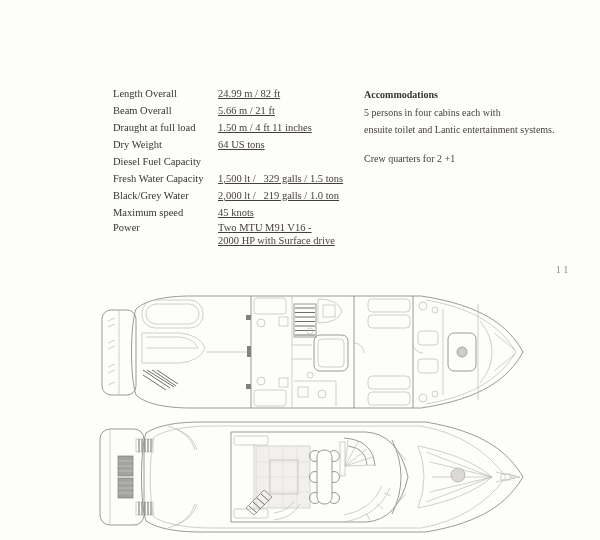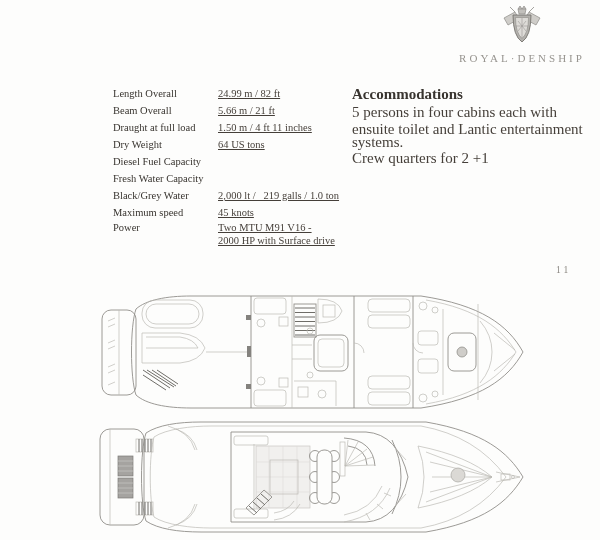--- a/index.html
+++ b/index.html
@@ -15,58 +15,41 @@
   .brand{
     margin-top:2px;font-size:11px;letter-spacing:3px;color:#97948f;
     white-space:nowrap;
   }
   
   .spec-row{position:absolute;left:113px;width:330px;height:15px;
     font-size:10.5px;line-height:13px;}
   .spec-label{position:absolute;left:0;top:0;color:#38342f;}
   .spec-value{position:absolute;left:105px;top:0;color:#453f39;white-space:pre-wrap;text-decoration:underline;}
   
-  .accom-line{position:absolute;left:352px;font-size:15px;line-height:13px;color:#453f39;}
+  .accom-line{position:absolute;left:364px;font-size:10px;line-height:13px;color:#453f39;}
   .accom-title{font-weight:bold;color:#38342f;}
   
   .pagenum{position:absolute;left:556px;top:265px;font-size:9.5px;
     letter-spacing:3px;color:#8a8681;text-align:right;}
   
   .plan{position:absolute;left:96px;width:430px;height:122px;}
   .plan-lower{top:291px;}
   .plan-main{top:416px;}
   .ln{fill:none;stroke:#bcbab5;stroke-width:0.7;}
   .ln2{fill:none;stroke:#918f8a;stroke-width:0.9;}
   .dk{fill:none;stroke:#6f6d68;stroke-width:1;}
   .fillgray{fill:#cfcdc9;stroke:#918f8a;stroke-width:0.8;}
   .carpet{fill:#f1f0ee;stroke:#c9c7c3;stroke-width:0.7;}
   .grate{fill:#a5a3a0;stroke:#7b7977;stroke-width:0.7;}
 </style>
 </head>
 <body>
 
 <div class="page">
 
-  <div class="logo">
-    <svg class="crest" width="56" height="46" viewBox="0 0 56 46">
-
-      <path d="M24 5 L32 5 L31 10 L25 10 Z M24 5 L26 2 L28 5 L30 2 L32 5" fill="#c2c0bc" stroke="#8d8b87" stroke-width="0.7"></path>
-
-      <path d="M10 14 L21 8 L25 15 L14 21 Z" fill="#cfcdc9" stroke="#8d8b87" stroke-width="0.7"></path>
-      <path d="M21 8 L16 3" fill="none" stroke="#8d8b87" stroke-width="0.8"></path>
-
-      <path d="M46 14 L35 8 L31 15 L42 21 Z" fill="#cfcdc9" stroke="#8d8b87" stroke-width="0.7"></path>
-      <path d="M35 8 L40 3" fill="none" stroke="#8d8b87" stroke-width="0.8"></path>
-
-      <path d="M19 11 L37 11 Q37 32 28 38 Q19 32 19 11 Z" fill="#b3b1ad" stroke="#77756f" stroke-width="0.9"></path>
-      <path d="M21.5 13.5 L34.5 13.5 Q34.5 29 28 34.5 Q21.5 29 21.5 13.5 Z" fill="#dddbd7" stroke="#8d8b87" stroke-width="0.6"></path>
-      <path d="M28 14 V34 M22 22 H34 M24 17 L32 27 M32 17 L24 27" fill="none" stroke="#9b9995" stroke-width="0.6"></path>
-    </svg>
-    <div class="brand">ROYAL·DENSHIP</div>
-  </div>
 
   <div>
     <div class="spec-row" style="top:87px">
         <span class="spec-label">Length Overall</span>
         <span class="spec-value">24.99 m / 82 ft</span>
       </div>
     <div class="spec-row" style="top:104px">
         <span class="spec-label">Beam Overall</span>
         <span class="spec-value">5.66 m / 21 ft</span>
       </div>
@@ -76,20 +59,21 @@
       </div>
     <div class="spec-row" style="top:138px">
         <span class="spec-label">Dry Weight</span>
         <span class="spec-value">64 US tons</span>
       </div>
     <div class="spec-row" style="top:155px">
         <span class="spec-label">Diesel Fuel Capacity</span>
       </div>
     <div class="spec-row" style="top:172px">
         <span class="spec-label">Fresh Water Capacity</span>
+        <span class="spec-value">1,500 lt /   329 galls / 1.5 tons</span>
       </div>
     <div class="spec-row" style="top:189px">
         <span class="spec-label">Black/Grey Water</span>
         <span class="spec-value">2,000 lt /   219 galls / 1.0 ton</span>
       </div>
     <div class="spec-row" style="top:206px">
         <span class="spec-label">Maximum speed</span>
         <span class="spec-value">45 knots</span>
       </div>
     <div class="spec-row" style="top:221px;height:30px">

